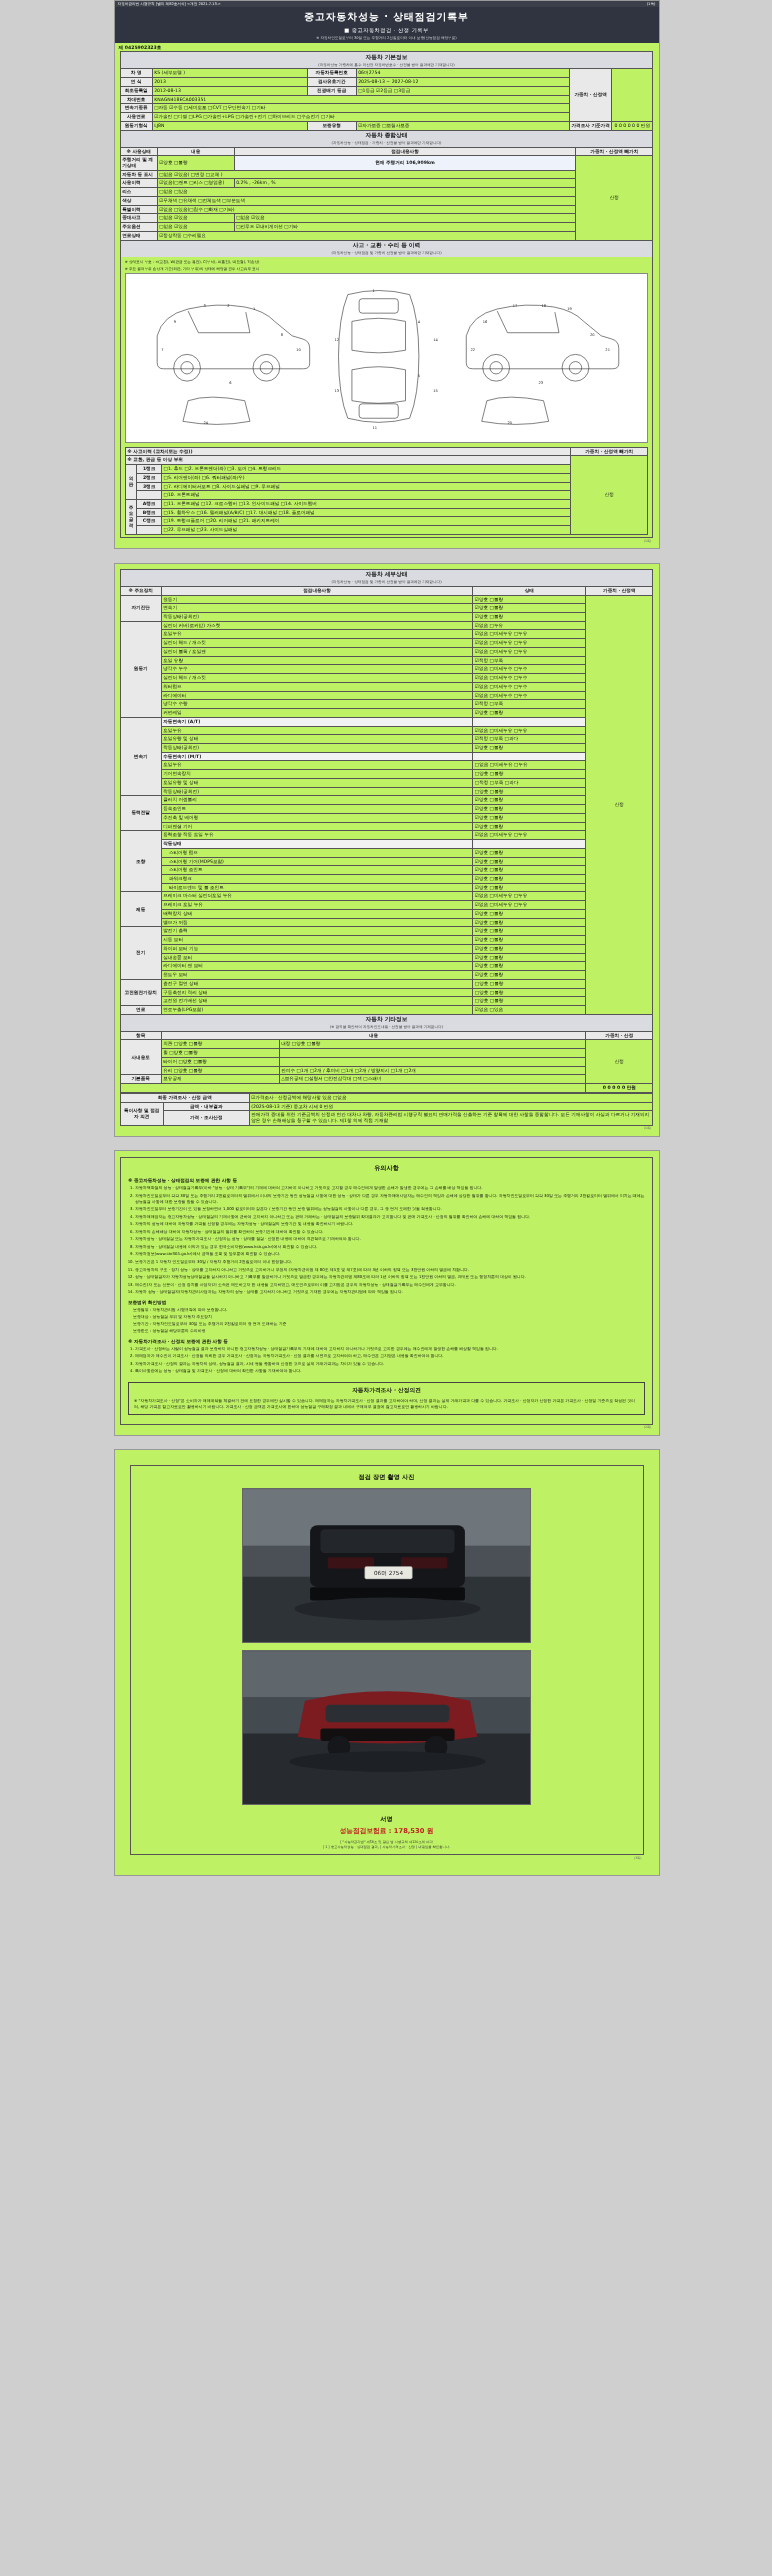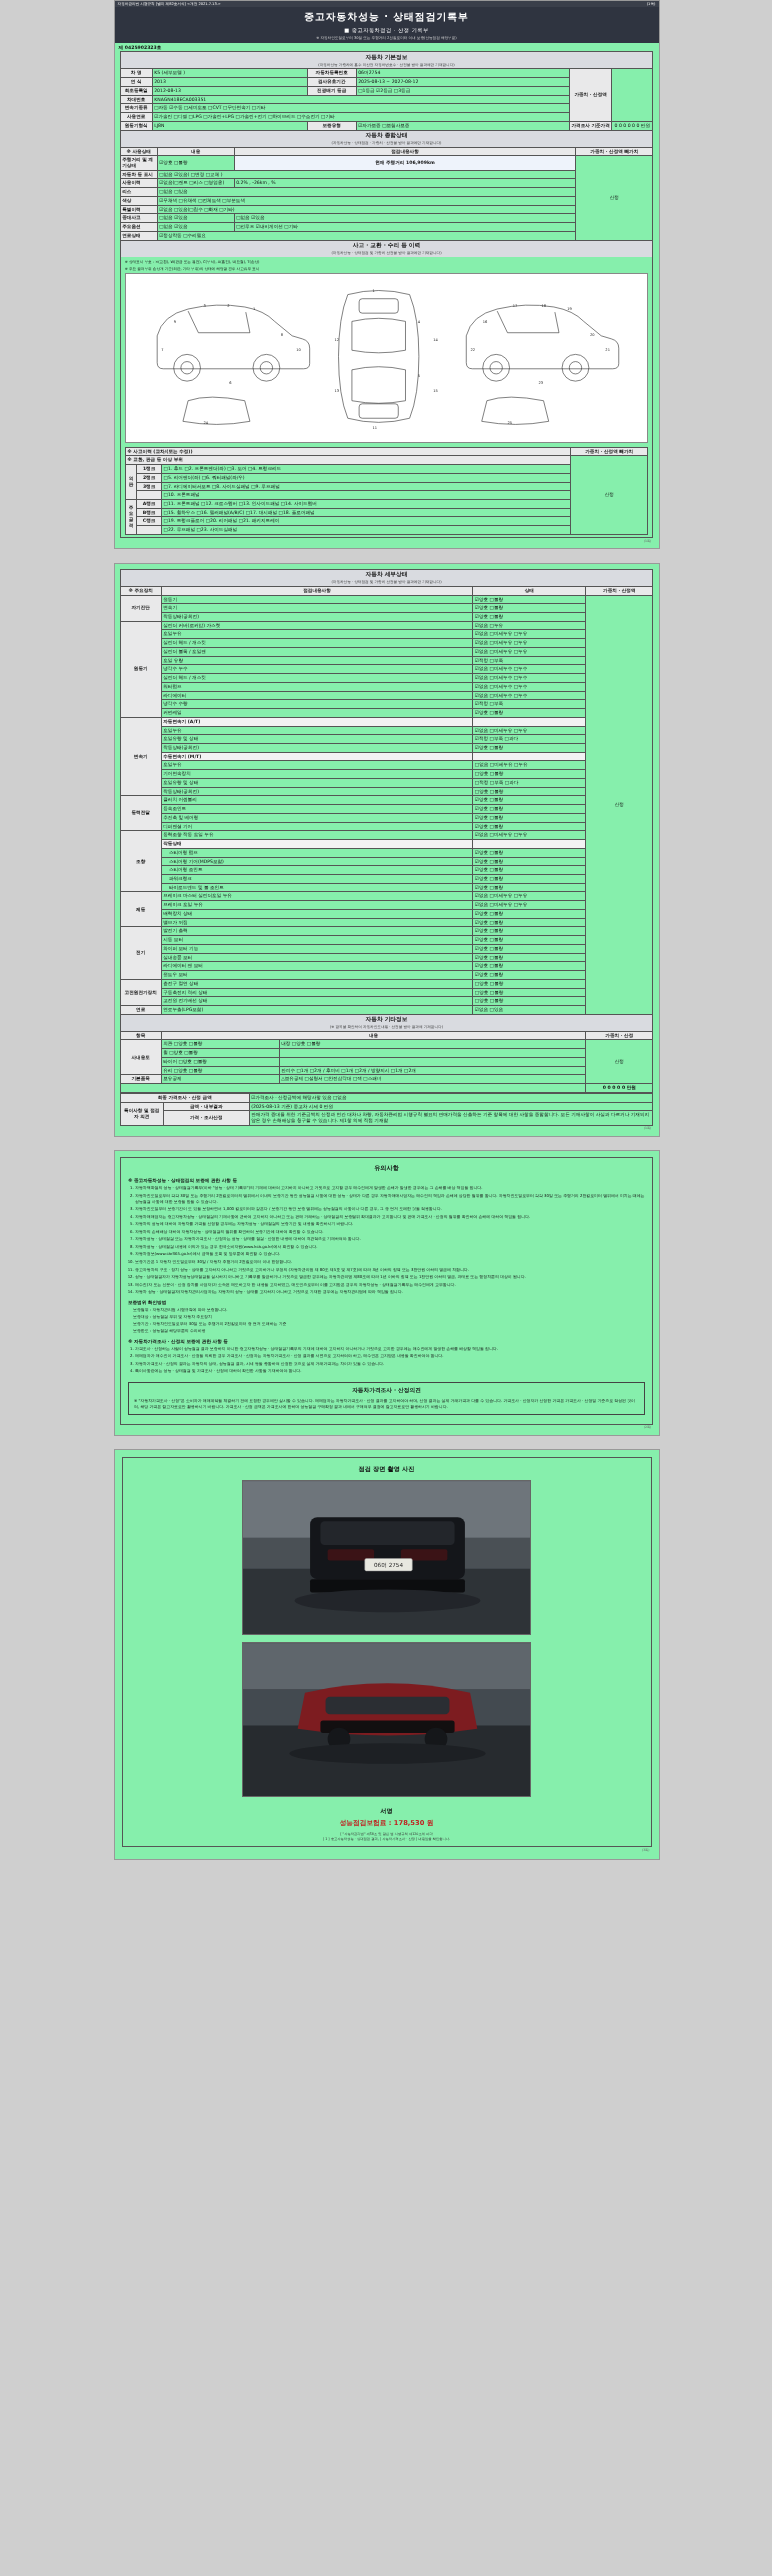--- a/index.html
+++ b/index.html
@@ -6,21 +6,21 @@
   html, body { margin:0; padding:0; background:#cfcfcf; }
   body {
     width:773px;
     font-family:"DejaVu Sans","Liberation Sans",sans-serif;
     font-size:4.6px;
     color:#111;
   }
   .page {
     width:546px;
     margin:0 auto;
-    background:#86efac;
+    background:#bef264;
     border:0.5px solid #999;
     position:relative;
   }
   .sheet { padding:0; }
   .pg-gap { height:13.4px; }
 
   
   table.t { border-collapse:collapse; width:100%; }
   table.t td, table.t th {
     border:0.5px solid #555;
@@ -687,21 +687,21 @@
         <div class="fb">※ "자동차가격조사 · 산정"은 소비자가 매매계약을 체결하기 전에 요청한 경우에만 실시할 수 있습니다. 매매업자는 자동차가격조사 · 산정 결과를 고지하여야 하며, 산정 결과는 실제 거래가격과 다를 수 있습니다. 가격조사 · 산정자가 산정한 가격은 가격조사 · 산정일 기준으로 작성된 것이며, 해당 가격은 참고자료로만 활용하시기 바랍니다. 가격조사 · 산정 금액은 가격조사에 한하며 성능점검 구매확정 결과 내에서 구매여부 결정에 참고자료로만 활용하시기 바랍니다.</div>
       </div>
     </div>
     <div class="pagemark">(2쪽)</div>
   </div>
 </div>
 
 <div class="pg-gap"></div>
 
 <div class="page">
-  <div style="padding:7px">
+  <div style="padding:15px">
     <div class="photopage">
       <div class="ph-title">점검 장면 촬영 사진</div>
 
       <div class="ph">
         <svg width="289" height="155" viewBox="0 0 560 300" style="font-size:9px">
           <rect width="560" height="300" fill="#3c4247"></rect>
           <rect y="0" width="560" height="110" fill="#6e757b"></rect>
           <rect y="110" width="560" height="60" fill="#4a5055"></rect>
           <rect y="170" width="560" height="130" fill="#2e3337"></rect>
 

